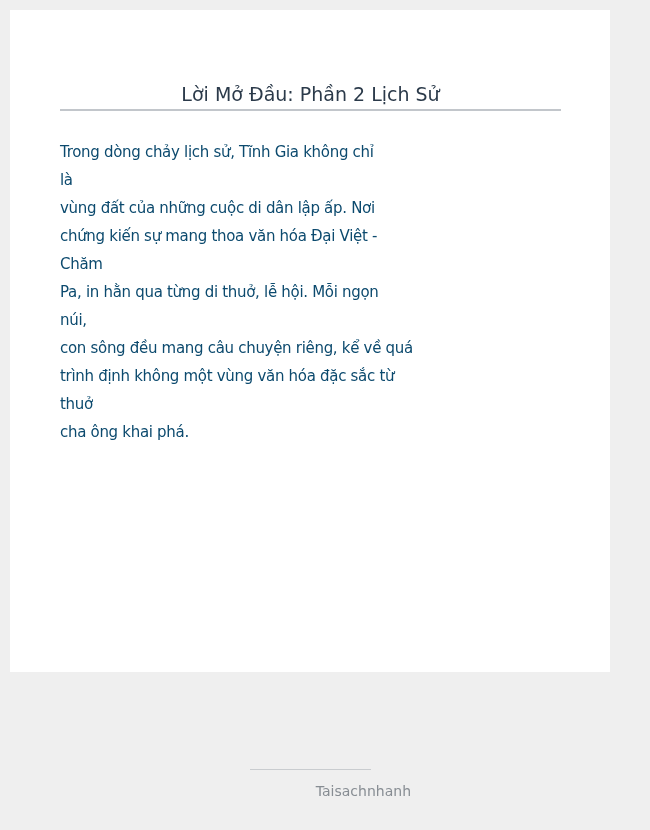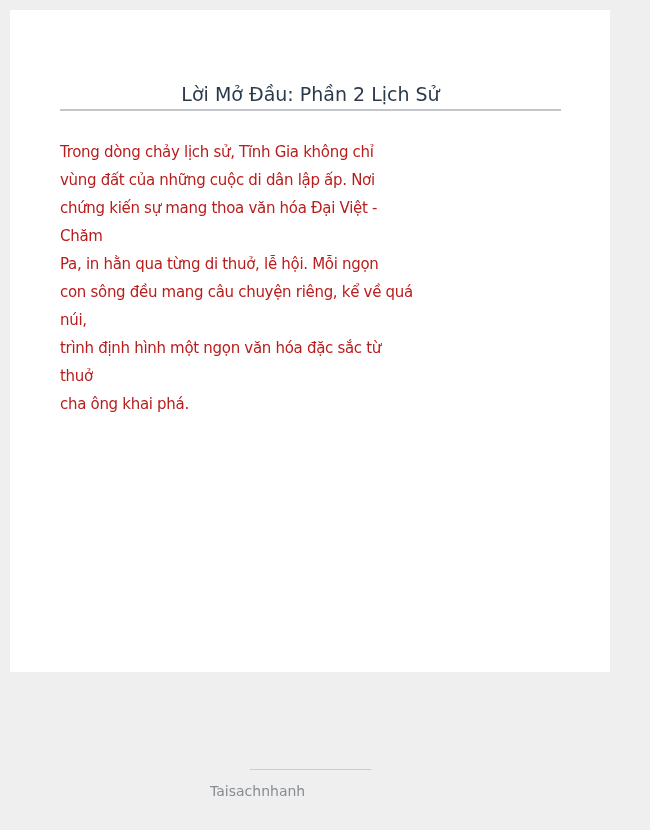--- a/index.html
+++ b/index.html
@@ -39,21 +39,21 @@
       height: 2px;
       background: #c2c6cb;
     }
     .body-text {
       position: absolute;
       left: 50px;
       top: 128px;
       width: 360px;
       font-family: "DejaVu Sans", sans-serif;
       font-size: 15px;
-      color: #b91c1c;
+      color: #0c4a6e;
       line-height: 28px;
       margin: 0;
     }
     .body-text .line {
       display: block;
       white-space: nowrap;
       letter-spacing: -0.3px;
     }
     .footer-rule {
       position: absolute;
@@ -61,42 +61,43 @@
       top: 759px;
       width: 121px;
       height: 1px;
       background: #c9cccf;
     }
     .footer-text {
       position: absolute;
       left: 200px;
       top: 770px;
       width: 201px;
-      text-align: left;
+      text-align: right;
       font-family: "DejaVu Sans", sans-serif;
       font-size: 14px;
       color: #878d93;
       line-height: 22px;
     }
   </style>
 </head>
 <body>
 
 <div class="page">
   <h1 class="title">Lời Mở Đầu: Phần 2 Lịch Sử</h1>
   <div class="divider"></div>
 
   <div class="body-text">
     <span class="line">Trong dòng chảy lịch sử, Tĩnh Gia không chỉ</span>
+    <span class="line">là</span>
     <span class="line">vùng đất của những cuộc di dân lập ấp. Nơi</span>
     <span class="line">chứng kiến sự mang thoa văn hóa Đại Việt -</span>
     <span class="line">Chăm</span>
     <span class="line">Pa, in hằn qua từng di thuở, lễ hội. Mỗi ngọn</span>
+    <span class="line">núi,</span>
     <span class="line">con sông đều mang câu chuyện riêng, kể về quá</span>
-    <span class="line">núi,</span>
-    <span class="line">trình định hình một ngọn văn hóa đặc sắc từ</span>
+    <span class="line">trình định không một vùng văn hóa đặc sắc từ</span>
     <span class="line">thuở</span>
     <span class="line">cha ông khai phá.</span>
   </div>
 
   <div class="footer-rule"></div>
   <div class="footer-text">Taisachnhanh</div>
 </div>
 
 </body></html>

